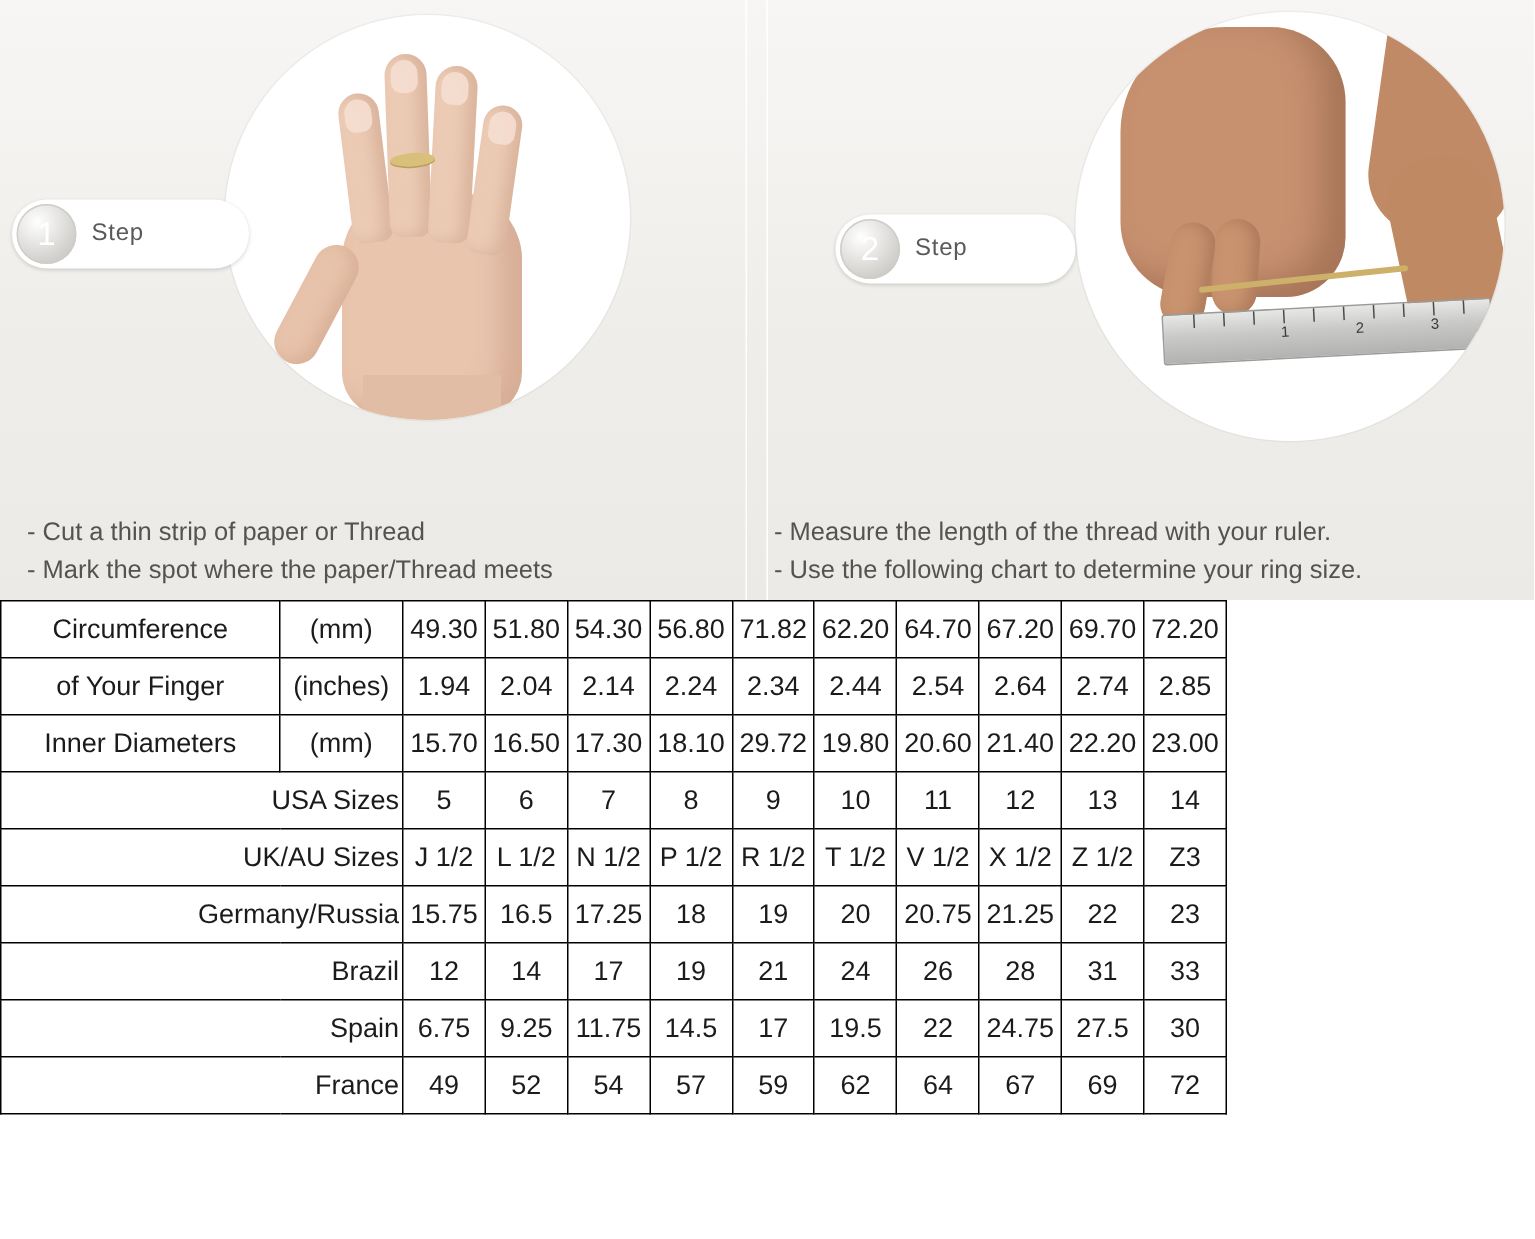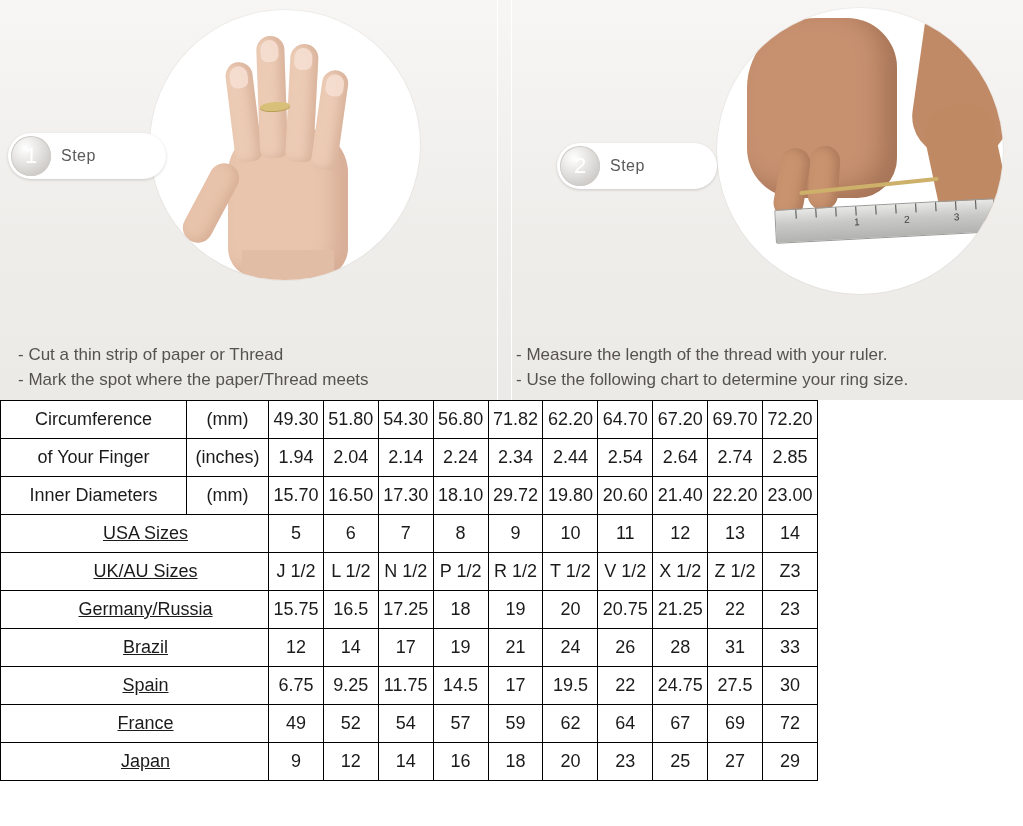--- a/index.html
+++ b/index.html
@@ -224,23 +224,22 @@
     height: 38px;
     padding: 0 2px;
     background: #ffffff;
   }
   td.rowlabel {
     text-align: center;
     font-size: 19px;
     padding-left: 6px;
   }
   td.rowlabel.left {
-    text-align: center;
+    text-align: right;
     padding-left: 24px;
-    text-decoration: underline;
   }
   td.unit {
     font-size: 17px;
     text-align: center;
   }
   td.shaded { background: #e2e0e0; }
   .col-label { width: 186px; }
   .col-unit  { width: 82px; }
 </style>
 </head>
@@ -464,29 +463,16 @@
         <td>54</td>
         <td>57</td>
         <td>59</td>
         <td>62</td>
         <td>64</td>
         <td>67</td>
         <td>69</td>
         <td>72</td>
       </tr>
 
-      <tr>
-        <td class="rowlabel left" colspan="2">Japan</td>
-        <td>9</td>
-        <td>12</td>
-        <td>14</td>
-        <td>16</td>
-        <td>18</td>
-        <td>20</td>
-        <td>23</td>
-        <td>25</td>
-        <td>27</td>
-        <td>29</td>
-      </tr>
     </tbody>
   </table>
 
 </div>
 
 </body></html>

